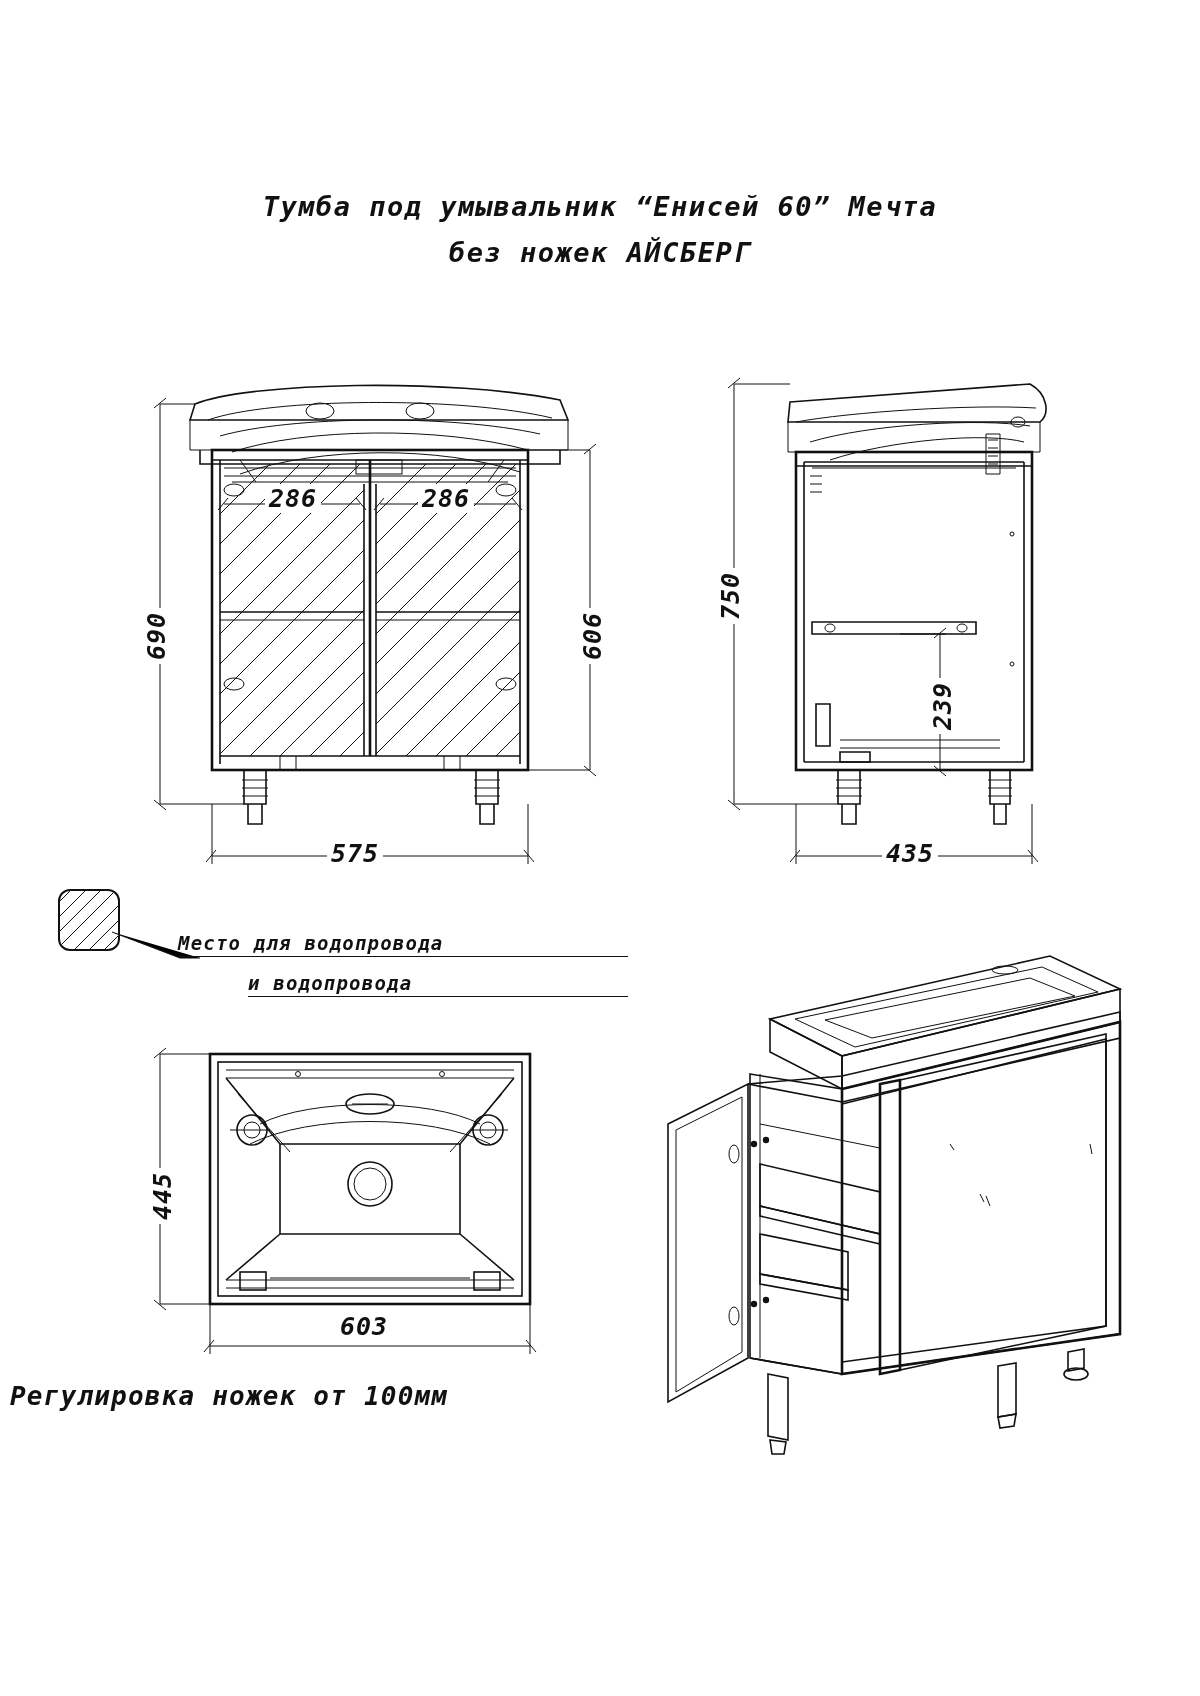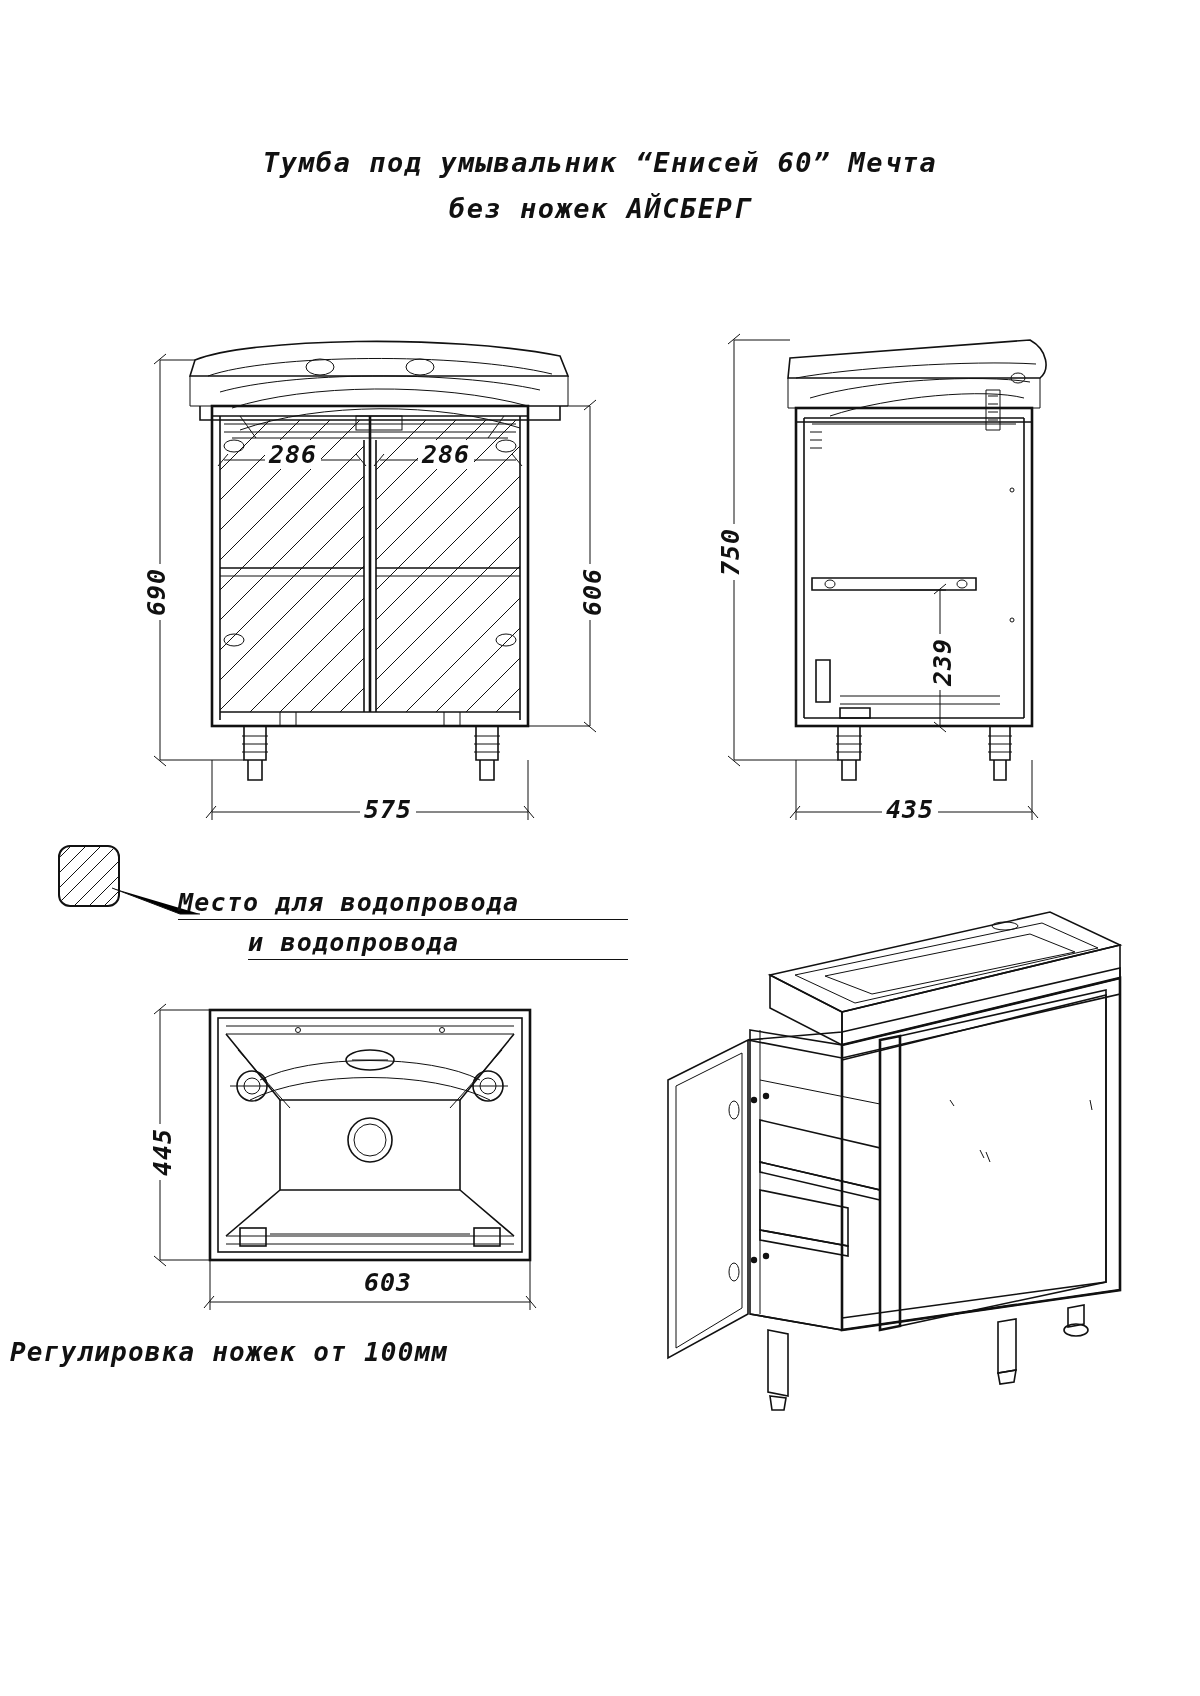--- a/index.html
+++ b/index.html
@@ -1,21 +1,21 @@
 <!DOCTYPE html>
 <html><head>
 <meta charset="utf-8">
 <style>
   html,body{margin:0;padding:0;background:#ffffff;}
   body{
     width:1200px;height:1696px;position:relative;overflow:hidden;
     font-family:"DejaVu Sans Mono", monospace;
     color:#111;
   }
-  .page{position:absolute;inset:0;}
+  .page{position:absolute;inset:0;margin-top:44px;}
 
   
   .title{
     position:absolute;left:0;right:0;top:140px;text-align:center;
     font-family:"DejaVu Sans Mono", monospace;
     font-size:27px;letter-spacing:1.5px;font-style:italic;font-weight:600;
     line-height:46px;color:#111;
   }
   .title .l2{display:block;}
 
@@ -30,21 +30,21 @@
 
   .dimtext{
     position:absolute;font-family:"DejaVu Sans Mono", monospace;
     font-size:25px;font-style:italic;font-weight:700;letter-spacing:1px;color:#111;
     background:#fff;padding:0 4px;white-space:nowrap;
   }
   .vert{transform:rotate(-90deg);transform-origin:left top;}
 
   .note{
     position:absolute;font-family:"DejaVu Sans Mono", monospace;
-    font-size:25px;font-style:italic;font-weight:600;letter-spacing:1.2px;color:#111;
+    font-size:19px;font-style:italic;font-weight:600;letter-spacing:1.2px;color:#111;
     white-space:nowrap;
   }
   .note-big{font-size:26px;}
   .underline-note{border-bottom:1.5px solid #111;padding-bottom:2px;}
 
   .legend-box{
     position:absolute;width:58px;height:58px;border:2px solid #111;border-radius:12px;
     background:#fff;overflow:hidden;
   }
 </style>
@@ -148,21 +148,21 @@
     <path class="dim" d="M92,440 L92,500 M408,440 L408,500"></path>
 
     <path class="dim" d="M104,140 L240,140"></path>
     <path class="dim" d="M108,134 L98,146 M236,134 L246,146"></path>
     <path class="dim" d="M260,140 L396,140"></path>
     <path class="dim" d="M264,134 L254,146 M392,134 L402,146"></path>
   </svg>
 
   <div class="dimtext vert" style="left:142px;top:620px;">690</div>
   <div class="dimtext vert" style="left:578px;top:620px;">606</div>
-  <div class="dimtext" style="left:360px;top:795px;">575</div>
+  <div class="dimtext" style="left:327px;top:795px;">575</div>
   <div class="dimtext" style="left:265px;top:440px;">286</div>
   <div class="dimtext" style="left:418px;top:440px;">286</div>
 
   <svg style="left:700px;top:320px;width:430px;height:520px;" viewBox="0 0 430 520">
 
     <path class="ln med" d="M90,38 L330,20 C348,30 350,50 340,58 L88,58 Z" fill="#fff"></path>
     <path class="ln thin" d="M96,58 C150,48 270,40 336,44"></path>
     <path class="ln thin" d="M110,78 C170,60 280,54 330,62"></path>
     <path class="ln thin" d="M130,96 C190,76 286,68 324,78"></path>
     <ellipse class="ln thin" cx="318" cy="58" rx="7" ry="5" fill="#fff"></ellipse>
@@ -268,21 +268,21 @@
     <path class="dim" d="M30,20 L30,270"></path>
     <path class="dim" d="M24,24 L36,14 M24,266 L36,276"></path>
     <path class="dim" d="M30,20 L80,20 M30,270 L80,270"></path>
 
     <path class="dim" d="M80,312 L400,312"></path>
     <path class="dim" d="M84,306 L74,318 M396,306 L406,318"></path>
     <path class="dim" d="M80,270 L80,320 M400,270 L400,320"></path>
   </svg>
 
   <div class="dimtext vert" style="left:148px;top:1180px;">445</div>
-  <div class="dimtext" style="left:360px;top:1268px;">603</div>
+  <div class="dimtext" style="left:336px;top:1268px;">603</div>
 
   <div class="note note-big" style="left:10px;top:1337px;text-align:center;">Регулировка ножек от 100мм</div>
 
   <svg style="left:650px;top:890px;width:520px;height:560px;" viewBox="0 0 520 560">
 
     <path class="ln med" d="M120,85 L400,22 L470,55 L192,122 Z" fill="#fff"></path>
     <path class="ln thin" d="M145,85 L392,33 L448,58 L205,113 Z" fill="#fff"></path>
     <path class="ln thin" d="M175,86 L380,44 L425,62 L222,104 Z" fill="#fff"></path>
     <ellipse class="ln thin" cx="355" cy="36" rx="13" ry="4" fill="#fff"></ellipse>
     <path class="ln med" d="M120,85 L120,118 L192,155 L192,122 Z" fill="#fff"></path>

